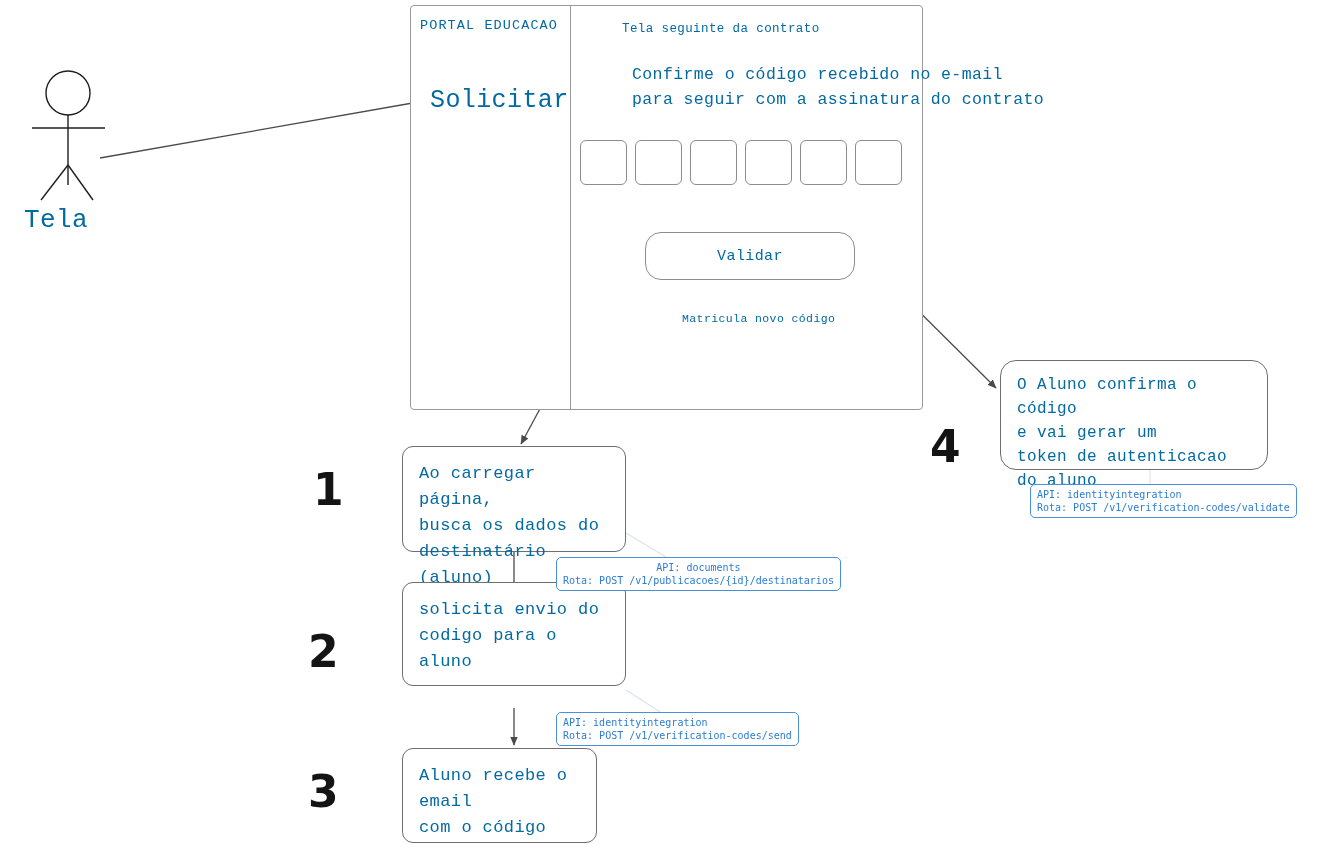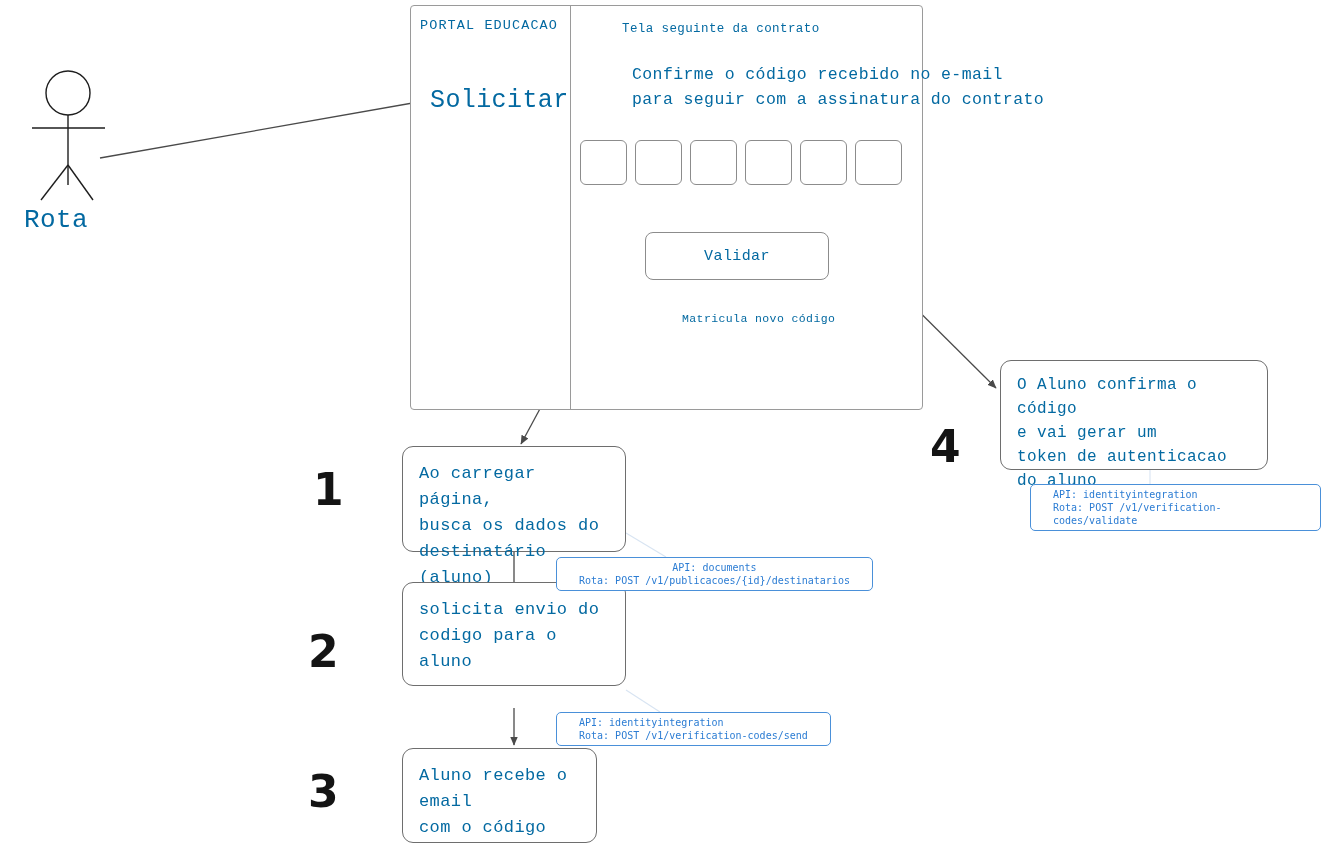--- a/index.html
+++ b/index.html
@@ -70,23 +70,23 @@
     width: 47px; height: 45px;
     border: 1.3px solid #8c8c8c;
     border-radius: 6px;
     background: #fff;
     box-sizing: border-box;
   }
 
   
   #validar-button {
     left: 645px; top: 232px;
-    width: 184px; height: 48px;
+    width: 210px; height: 48px;
     border: 1.3px solid #8c8c8c;
-    border-radius: 8px;
+    border-radius: 16px;
     background: #fff;
     display: flex; align-items: center; justify-content: center;
     font-size: 15px;
   }
   #solicitar-link {
     left: 682px; top: 312px;
     font-size: 11.5px;
   }
   #aluno-label {
     left: 24px; top: 205px;
@@ -102,21 +102,21 @@
     padding: 14px 16px 0 16px;
     font-size: 17px;
     line-height: 26px;
   }
   #step1-box { left: 402px; top: 446px; width: 224px; height: 106px; }
   #step2-box { left: 402px; top: 582px; width: 224px; height: 104px; }
   #step3-box { left: 402px; top: 748px; width: 195px; height: 95px; }
   #step4-box {
     left: 1000px; top: 360px; width: 268px; height: 110px;
     border: 1.3px solid #6e6e6e;
-    border-radius: 11px;
+    border-radius: 16px;
     background: #fff;
     box-sizing: border-box;
     padding: 12px 4px 0 16px;
     font-size: 16px;
     line-height: 24px;
   }
 
   
   .step-number {
     font-family: "DejaVu Sans", sans-serif;
@@ -132,21 +132,21 @@
 
   
   .api-label {
     border: 1.2px solid #4a90d9;
     border-radius: 5px;
     background: #fff;
     color: #2b7cd3;
     font-family: "DejaVu Sans Mono", monospace;
     font-size: 10px;
     line-height: 13px;
-    padding: 3px 22px;
+    padding: 3px 6px;
     white-space: pre-line;
     box-sizing: border-box;
   }
   #api-1 { left: 556px; top: 557px; text-align: center; }
   #api-2 { left: 556px; top: 712px; }
   #api-3 { left: 1030px; top: 484px; }
 
   
   #line-layer {
     position: absolute;
@@ -181,21 +181,21 @@
 
   <g>
     <circle cx="68" cy="93" r="22" fill="none" stroke="#1e1e1e" stroke-width="1.4"></circle>
     <line x1="68" y1="115" y2="185" x2="68" stroke="#1e1e1e" stroke-width="1.4"></line>
     <line x1="32" y1="128" x2="105" y2="128" stroke="#1e1e1e" stroke-width="1.4"></line>
     <line x1="68" y1="165" x2="41" y2="200" stroke="#1e1e1e" stroke-width="1.4"></line>
     <line x1="68" y1="165" x2="93" y2="200" stroke="#1e1e1e" stroke-width="1.4"></line>
   </g>
 </svg>
 
-<div class="node hand" id="aluno-label">Rota</div>
+<div class="node hand" id="aluno-label">Tela</div>
 
 <div class="node" id="mockup-frame"></div>
 <div class="node" id="mockup-divider"></div>
 
 <div class="node hand" id="portal-title">PORTAL EDUCACAO</div>
 
 <div class="node hand" id="matricula-label">Solicitar</div>
 
 <div class="node hand" id="screen-subtitle">Tela seguinte da contrato</div>
 

